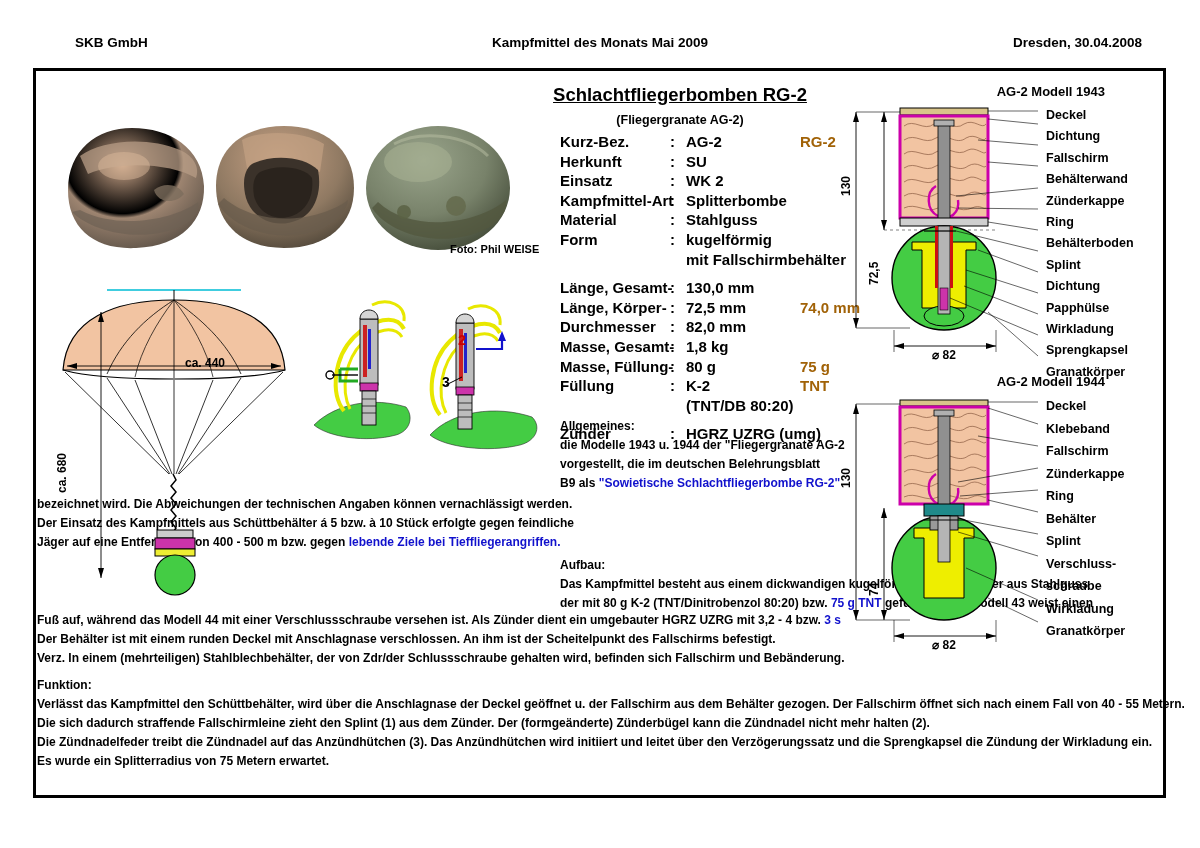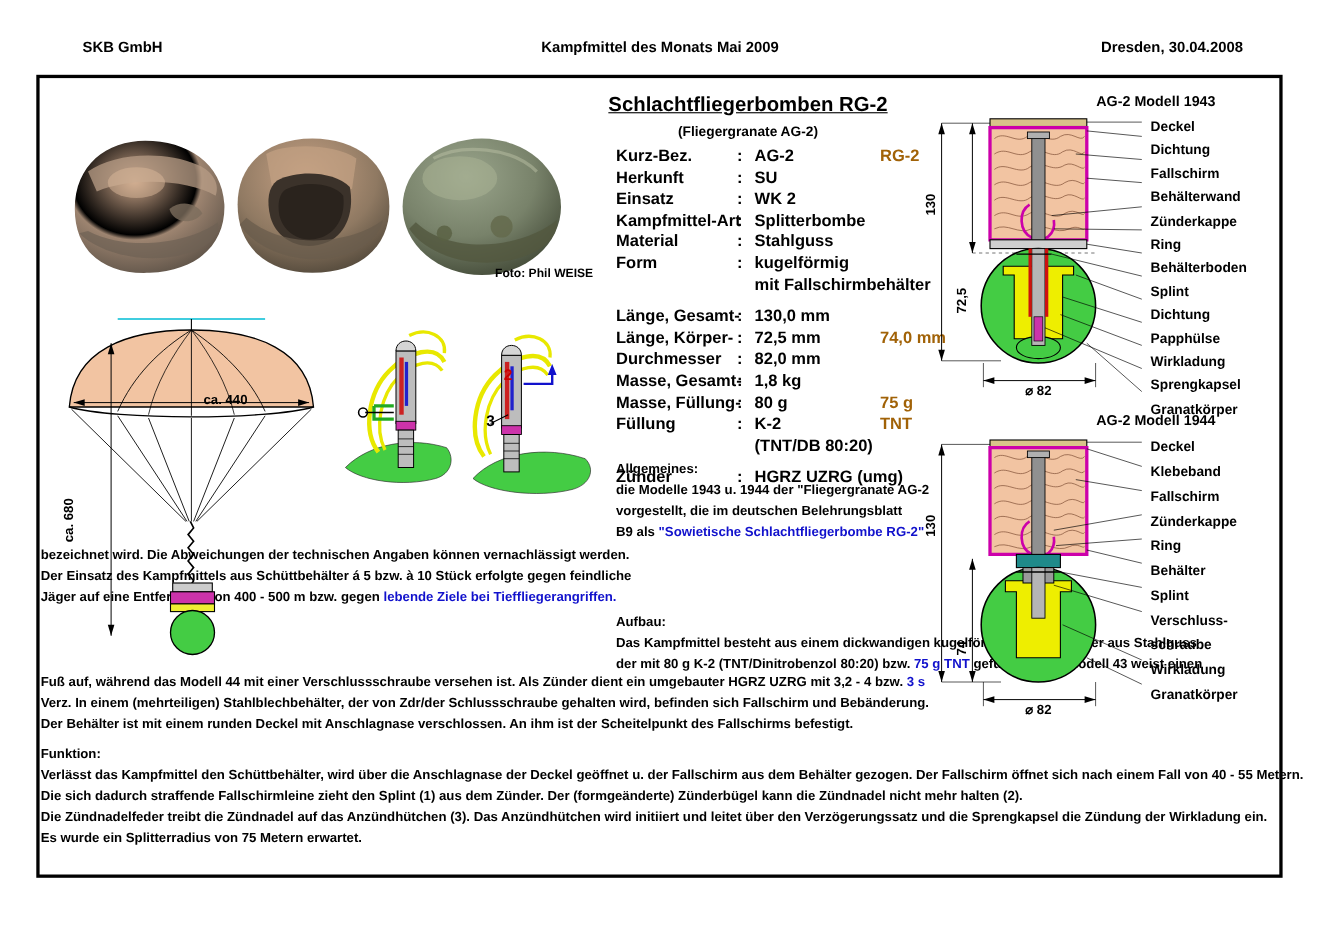--- a/index.html
+++ b/index.html
@@ -25,21 +25,21 @@
   .header {
     position: absolute;
     left: 40px; top: 35px;
     width: 1120px;
     height: 22px;
     font-size: 13.5px;
     font-weight: bold;
   }
   .header .left { position: absolute; left: 35px; top: 0; }
   .header .center { position: absolute; left: 0; top: 0; width: 1120px; text-align: center; }
-  .header .right { position: absolute; right: 30px; top: 0; padding-left: 36px; }
+  .header .right { position: absolute; right: 18px; top: 0; padding-left: 36px; }
 
   
   .frame {
     position: absolute;
     left: 33px; top: 68px;
     width: 1133px;
     height: 730px;
     border: 3px solid #000;
     box-sizing: border-box;
     background: #fff;
@@ -325,22 +325,22 @@
   </div>
 
   <div class="para p-aufbau">
     <div>Aufbau:</div>
     <div class="nowrap">Das Kampfmittel besteht aus einem dickwandigen kugelförmige Granatkörper aus Stahlguss</div>
     <div class="nowrap"><span>der mit 80 g K-2 (TNT/Dinitrobenzol 80:20) bzw. </span><span class="blue">75 g TNT</span><span> gefüllt ist. Das Modell 43 weist einen</span></div>
   </div>
 
   <div class="para p-wide2">
     <div class="nowrap"><span>Fuß auf, während das Modell 44 mit einer Verschlussschraube versehen ist. Als Zünder dient ein umgebauter HGRZ UZRG mit 3,2 - 4 bzw.</span> <span class="blue">3 s</span></div>
+    <div class="nowrap">Der Behälter ist mit einem runden Deckel mit Anschlagnase verschlossen. An ihm ist der Scheitelpunkt des Fallschirms befestigt.</div>
     <div class="nowrap">Verz. In einem (mehrteiligen) Stahlblechbehälter, der von Zdr/der Schlussschraube gehalten wird, befinden sich Fallschirm und Bebänderung.</div>
-    <div class="nowrap">Der Behälter ist mit einem runden Deckel mit Anschlagnase verschlossen. An ihm ist der Scheitelpunkt des Fallschirms befestigt.</div>
   </div>
 
   <div class="para p-funktion">
     <div>Funktion:</div>
     <div class="nowrap">Verlässt das Kampfmittel den Schüttbehälter, wird über die Anschlagnase der Deckel geöffnet u. der Fallschirm aus dem Behälter gezogen. Der Fallschirm öffnet sich nach einem Fall von 40 - 55 Metern.</div>
     <div class="nowrap">Die sich dadurch straffende Fallschirmleine zieht den Splint (1) aus dem Zünder. Der (formgeänderte) Zünderbügel kann die Zündnadel nicht mehr halten (2).</div>
     <div class="nowrap">Die Zündnadelfeder treibt die Zündnadel auf das Anzündhütchen (3). Das Anzündhütchen wird initiiert und leitet über den Verzögerungssatz und die Sprengkapsel die Zündung der Wirkladung ein.</div>
     <div class="nowrap">Es wurde ein Splitterradius von 75 Metern erwartet.</div>
   </div>
 

